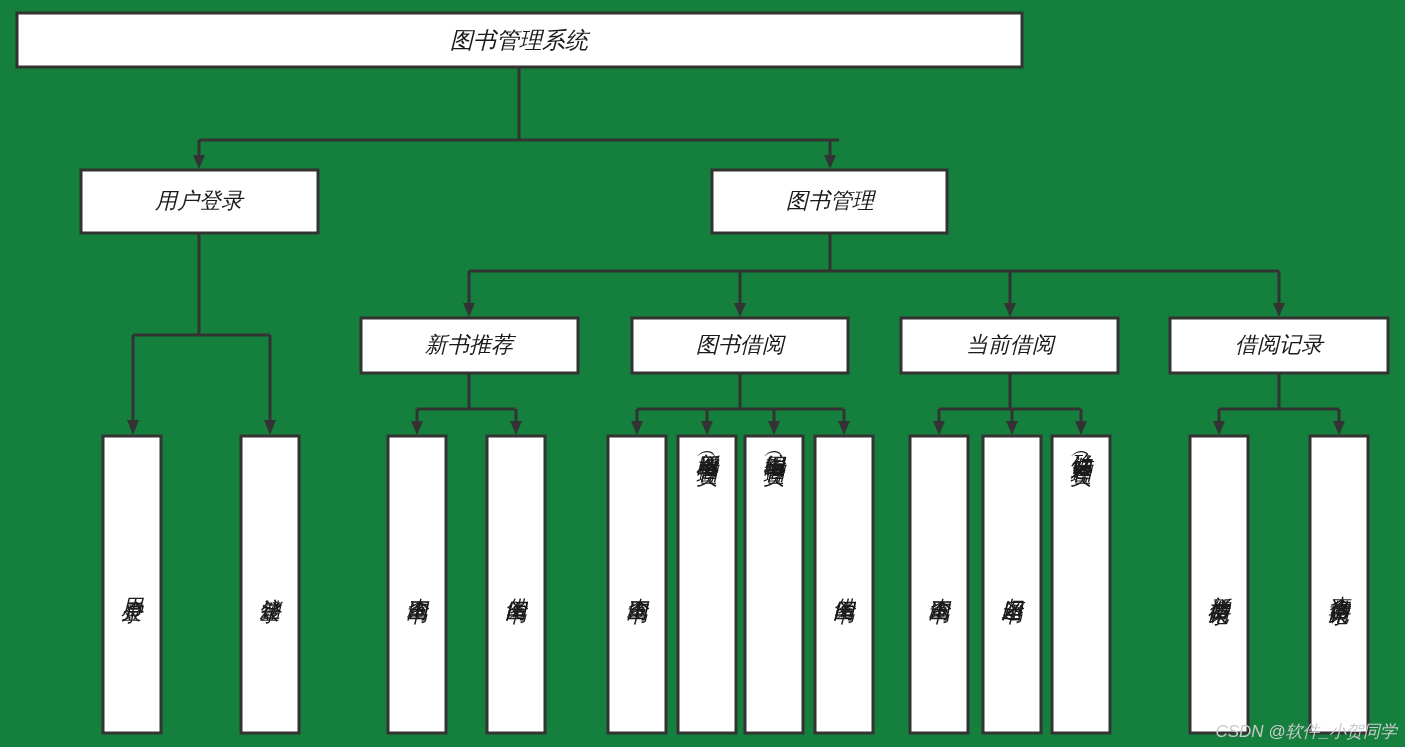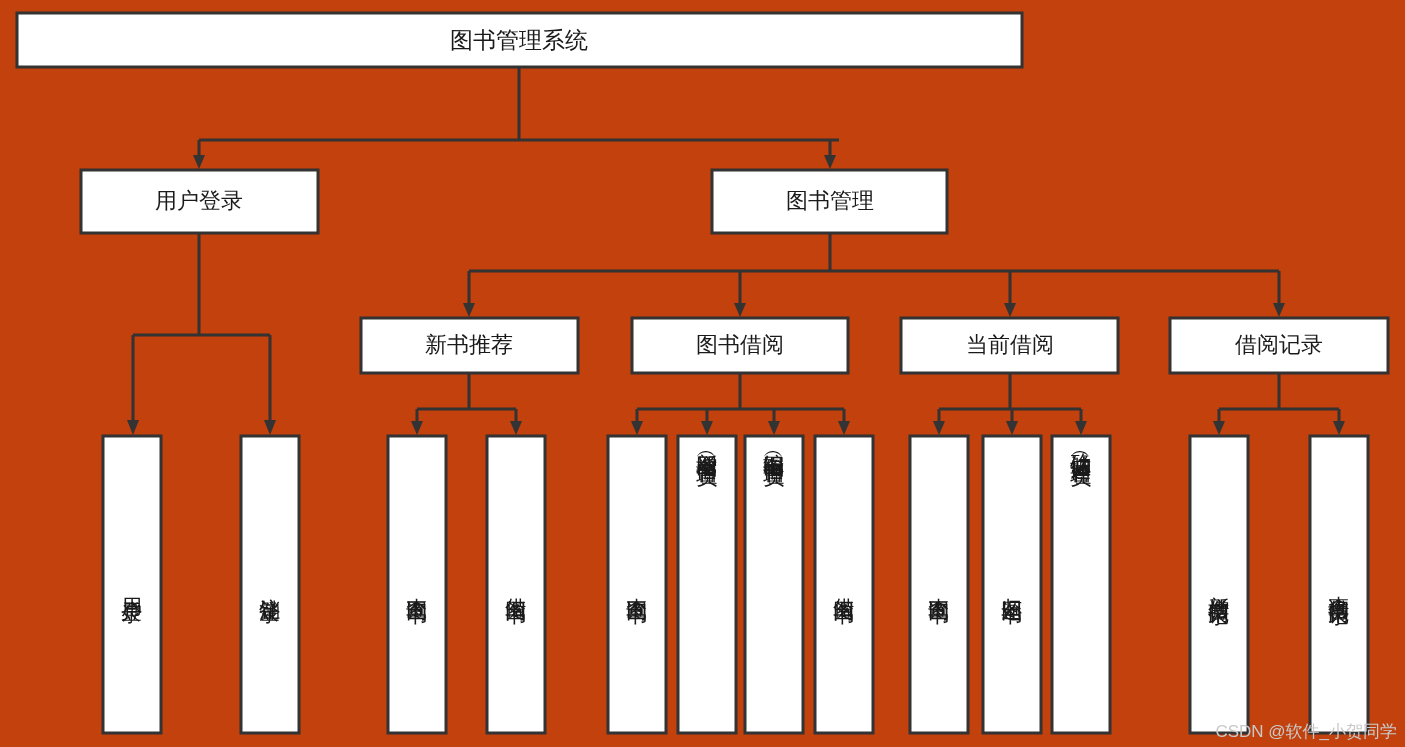--- a/index.html
+++ b/index.html
@@ -7,22 +7,23 @@
     padding: 0;
     background: #ffffff;
   }
   body {
     font-family: "Liberation Sans", "DejaVu Sans", sans-serif;
   }
   #stage {
     position: relative;
     width: 1405px;
     height: 747px;
-    background: #c2410c;
+    background: #15803d;
     overflow: hidden;
+    font-style: italic;
   }
   #diagram-svg {
     position: absolute;
     left: 0;
     top: 0;
     width: 1405px;
     height: 747px;
   }
   .node-rect {
     fill: #ffffff;

